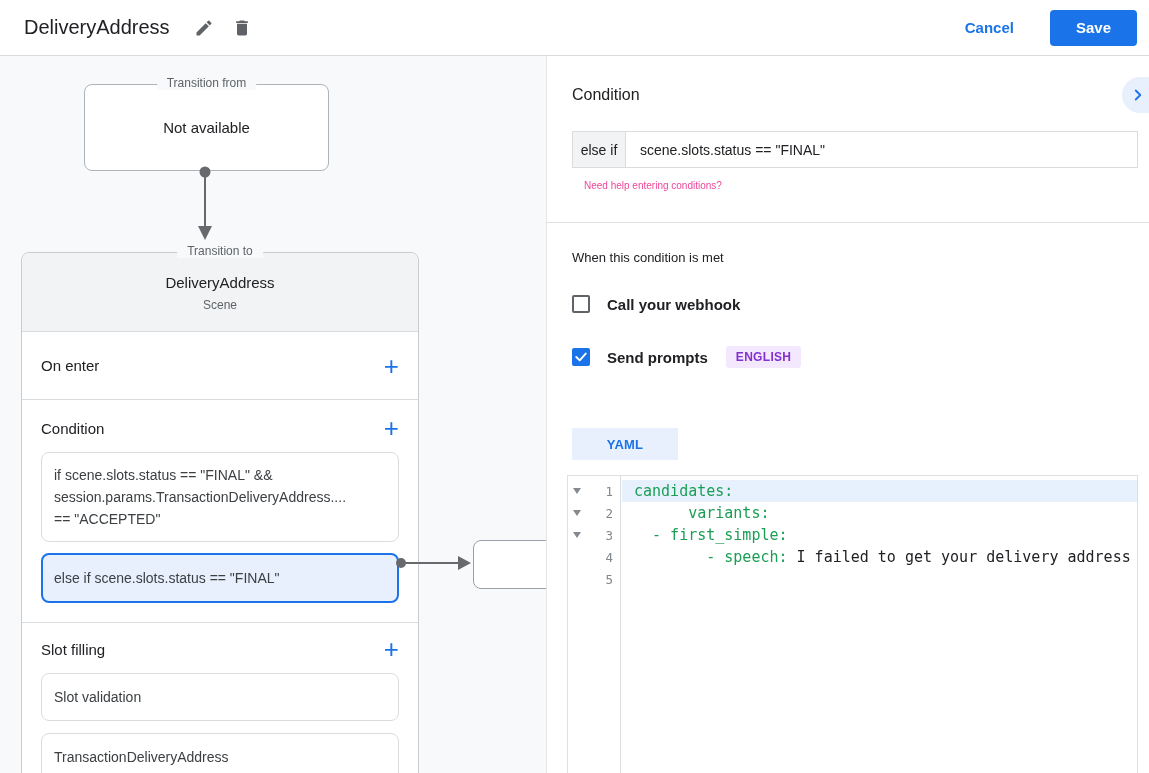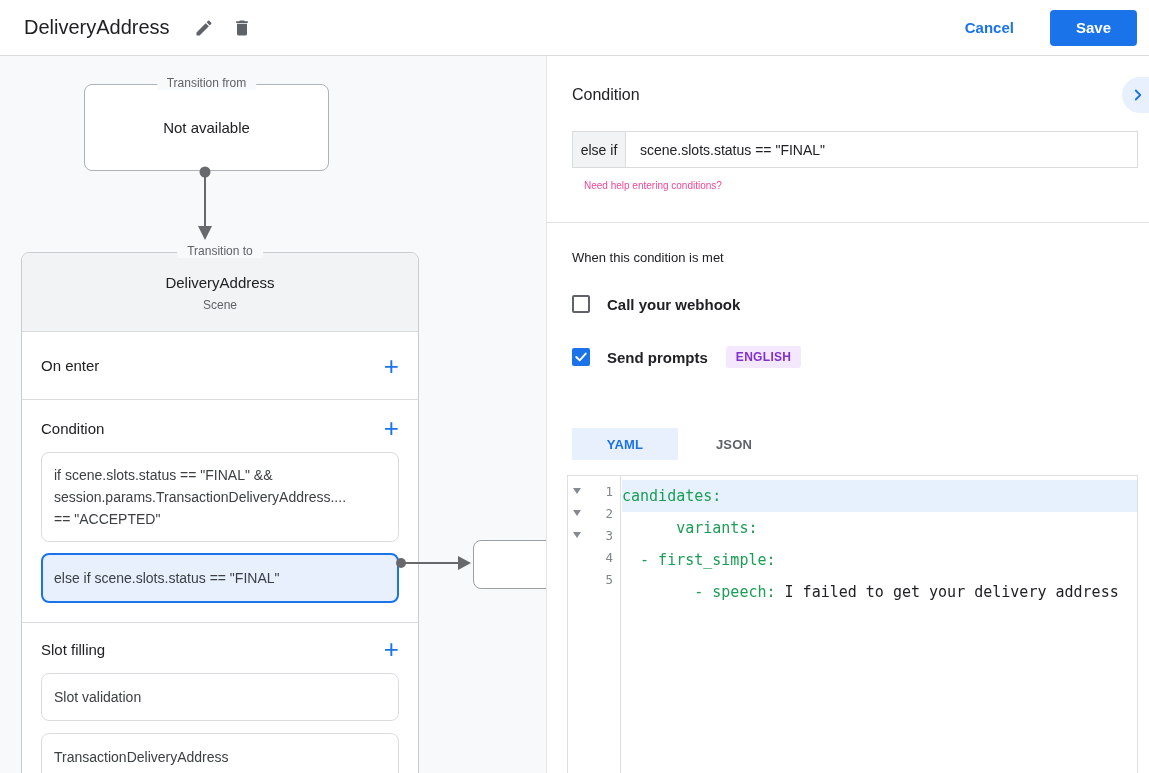--- a/index.html
+++ b/index.html
@@ -86,21 +86,21 @@
   
   .editor { position:absolute; left:20px; top:419px; width:571px; height:298px; background:#fff;
     border:1px solid #e0e0e0; border-bottom:none; }
   .gutter { position:absolute; left:0; top:0; bottom:0; width:53px; border-right:1px solid #ddd; padding-top:4px; }
   .gutter-row { height:22px; position:relative; display:flex; align-items:center; justify-content:flex-end;
     padding-right:7px; font-family:"DejaVu Sans Mono", monospace; font-size:12.5px; color:#80868b; }
   .fold { position:absolute; left:5px; top:8px; width:0; height:0; border-left:4.5px solid transparent;
     border-right:4.5px solid transparent; border-top:6px solid #848a90; cursor:pointer; }
   .code { position:absolute; left:54px; top:0; right:0; bottom:0; padding-top:4px;
     font-family:"DejaVu Sans Mono", monospace; font-size:15px; cursor:text; }
-  .code-row { height:32px; display:flex; align-items:center; white-space:pre; padding-left:0; }
+  .code-row { height:22px; display:flex; align-items:center; white-space:pre; padding-left:12px; }
   .code-row.active { background:#e7f1fd; }
   .ck { color:#1a9e54; }
   .cv { color:#202124; }
 </style>
 </head>
 <body>
 
 <div class="topbar">
   <div class="topbar-title">DeliveryAddress</div>
   <div class="icon-btn pencil">
@@ -203,21 +203,20 @@
           <path d="M1.5 7l4 4L12.5 3" stroke="#fff" stroke-width="2.2" stroke-linecap="round" stroke-linejoin="round"></path>
         </svg>
     </div>
     <span class="check-label">Send prompts</span>
     <span class="badge">ENGLISH</span>
   </div>
 
 
   <div class="tabs">
     <div class="tab active">YAML</div>
-    <div class="tab json">JSON</div>
   </div>
 
   <div class="editor">
     <div class="gutter">
       <div class="gutter-row">
         <span class="fold"></span>
         <span>1</span>
       </div>
       <div class="gutter-row">
         <span class="fold"></span>

